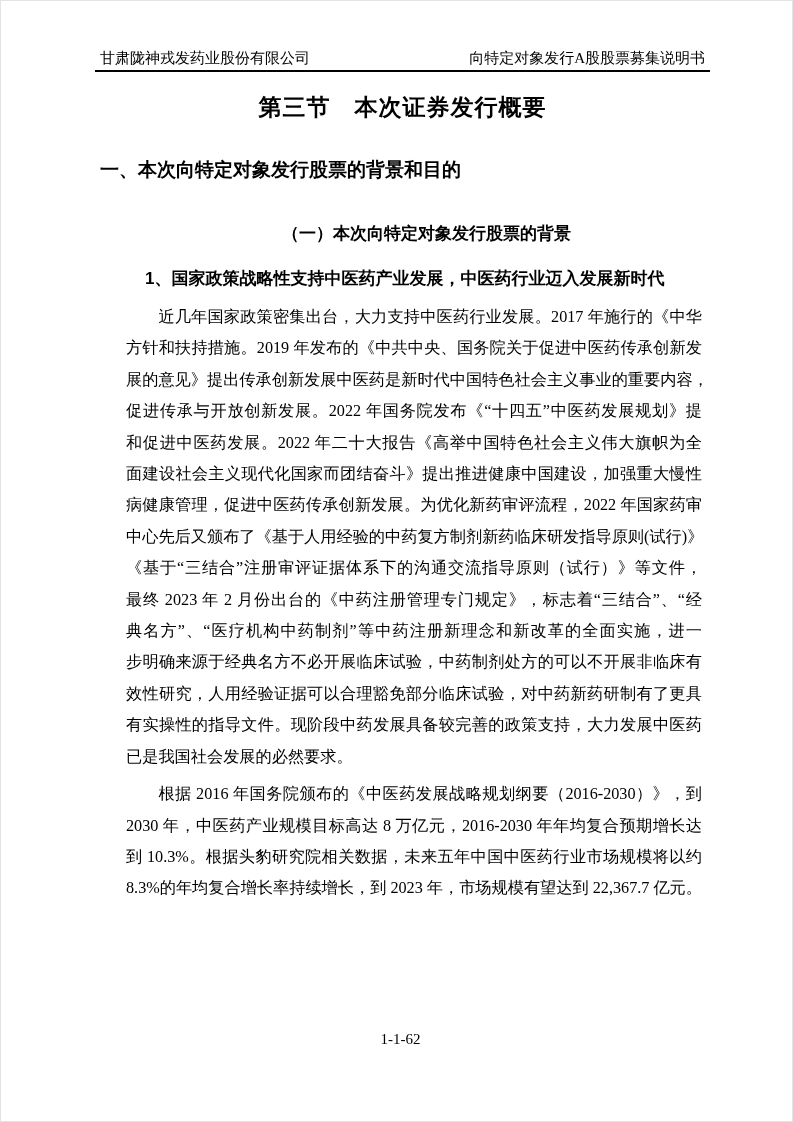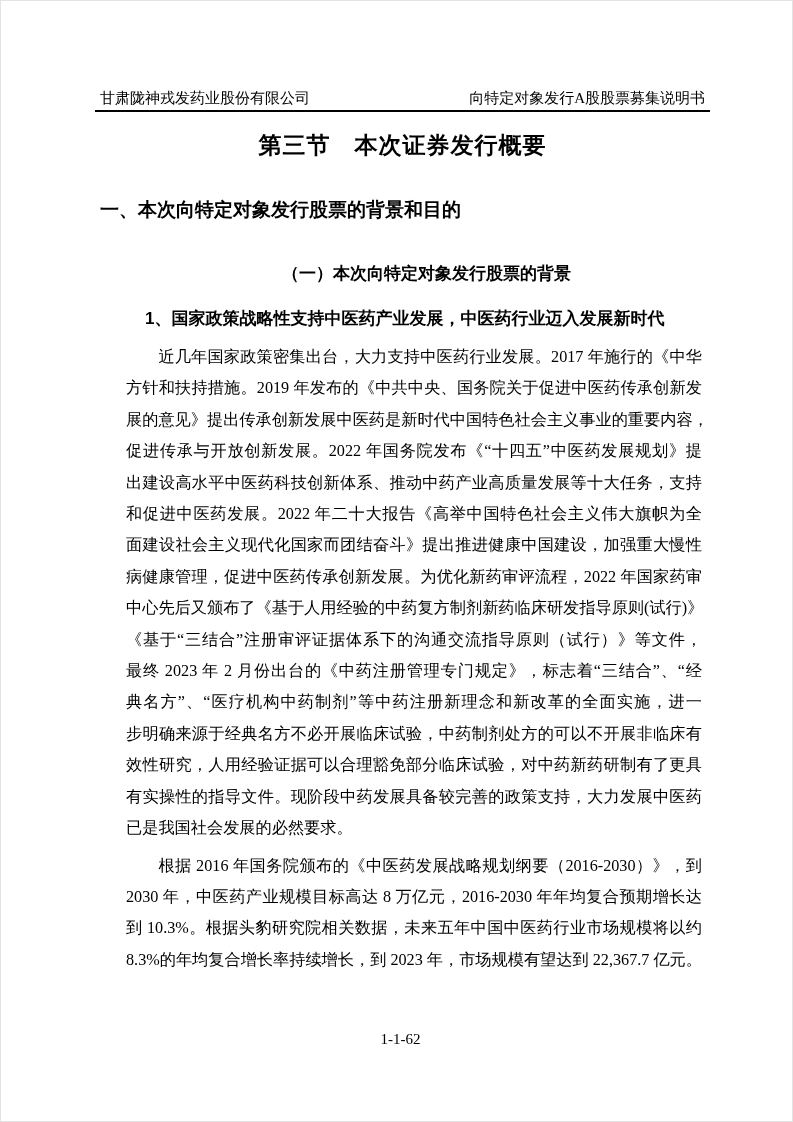--- a/index.html
+++ b/index.html
@@ -12,40 +12,40 @@
     color: #000000;
     font-family: "Liberation Serif", "DejaVu Serif", serif;
     box-shadow: inset 0 0 0 1px #e3e3e3;
     overflow: hidden;
   }
   .content {
     padding: 0 83px 0 95px;
   }
   
   .running-header {
-    padding-top: 90px;
+    padding-top: 50px;
   }
   .running-header-inner {
     display: flex;
     justify-content: space-between;
     align-items: baseline;
     padding: 0 5px;
     font-size: 15px;
     line-height: 17px;
   }
   .header-rule {
     margin-top: 3px;
     border-bottom: 2px solid #000000;
     height: 0;
   }
   
   .doc-title {
     margin-top: 20px;
     text-align: center;
-    font-family: Liberation Mono, monospace;
+    font-family: Liberation Sans, sans-serif;
     font-weight: 700;
     font-size: 23px;
     line-height: 30px;
     letter-spacing: 1px;
   }
   
   .h1 {
     margin: 36px 0 0 5px;
     font-family: "Liberation Sans", "DejaVu Sans", sans-serif;
     font-weight: 700;
@@ -115,21 +115,20 @@
     <div class="h1">一、本次向特定对象发行股票的背景和目的</div>
     <div class="h2">（一）本次向特定对象发行股票的背景</div>
     <div class="h3">1、国家政策战略性支持中医药产业发展，中医药行业迈入发展新时代</div>
 
     <div class="body-text">
         <div class="para">
           <div class="line first">近几年国家政策密集出台，大力支持中医药行业发展。2017 年施行的《中华</div>
           <div class="line">方针和扶持措施。2019 年发布的《中共中央、国务院关于促进中医药传承创新发</div>
           <div class="line">展的意见》提出传承创新发展中医药是新时代中国特色社会主义事业的重要内容，</div>
           <div class="line">促进传承与开放创新发展。2022 年国务院发布《“十四五”中医药发展规划》提</div>
-          <div class="line">出建设高水平中医药科技创新体系、推动中药产业高质量发展等十大任务，支持</div>
           <div class="line">和促进中医药发展。2022 年二十大报告《高举中国特色社会主义伟大旗帜为全</div>
           <div class="line">面建设社会主义现代化国家而团结奋斗》提出推进健康中国建设，加强重大慢性</div>
           <div class="line">病健康管理，促进中医药传承创新发展。为优化新药审评流程，2022 年国家药审</div>
           <div class="line">中心先后又颁布了《基于人用经验的中药复方制剂新药临床研发指导原则(试行)》</div>
           <div class="line">《基于“三结合”注册审评证据体系下的沟通交流指导原则（试行）》等文件，</div>
           <div class="line">最终 2023 年 2 月份出台的《中药注册管理专门规定》，标志着“三结合”、“经</div>
           <div class="line">典名方”、“医疗机构中药制剂”等中药注册新理念和新改革的全面实施，进一</div>
           <div class="line">步明确来源于经典名方不必开展临床试验，中药制剂处方的可以不开展非临床有</div>
           <div class="line">效性研究，人用经验证据可以合理豁免部分临床试验，对中药新药研制有了更具</div>
           <div class="line">有实操性的指导文件。现阶段中药发展具备较完善的政策支持，大力发展中医药</div>

